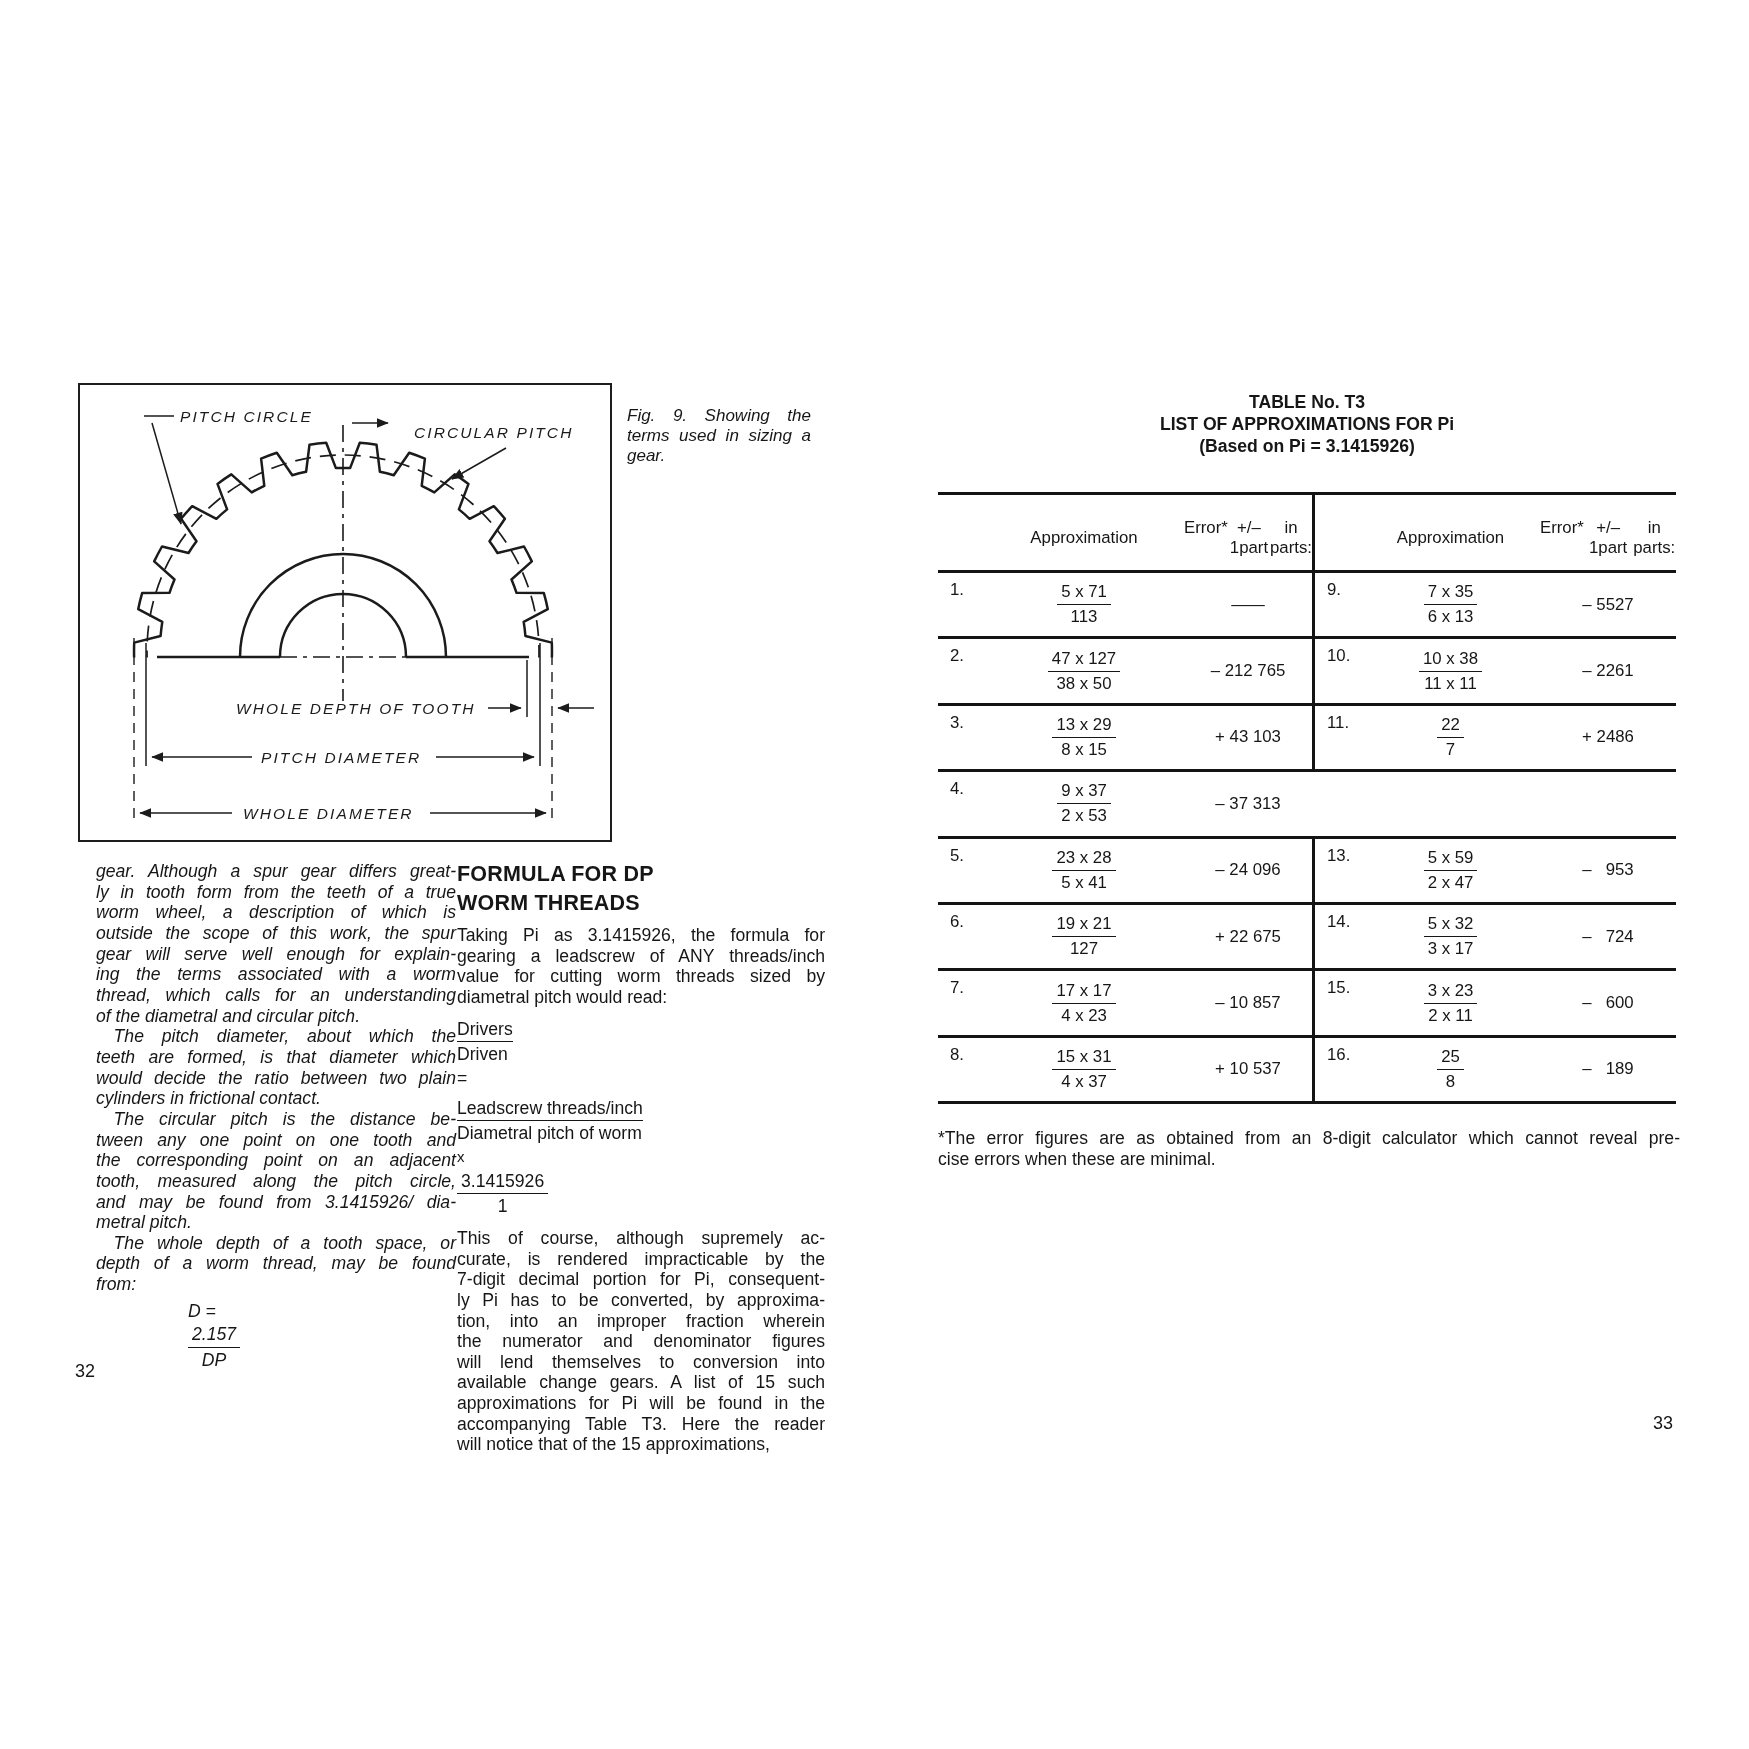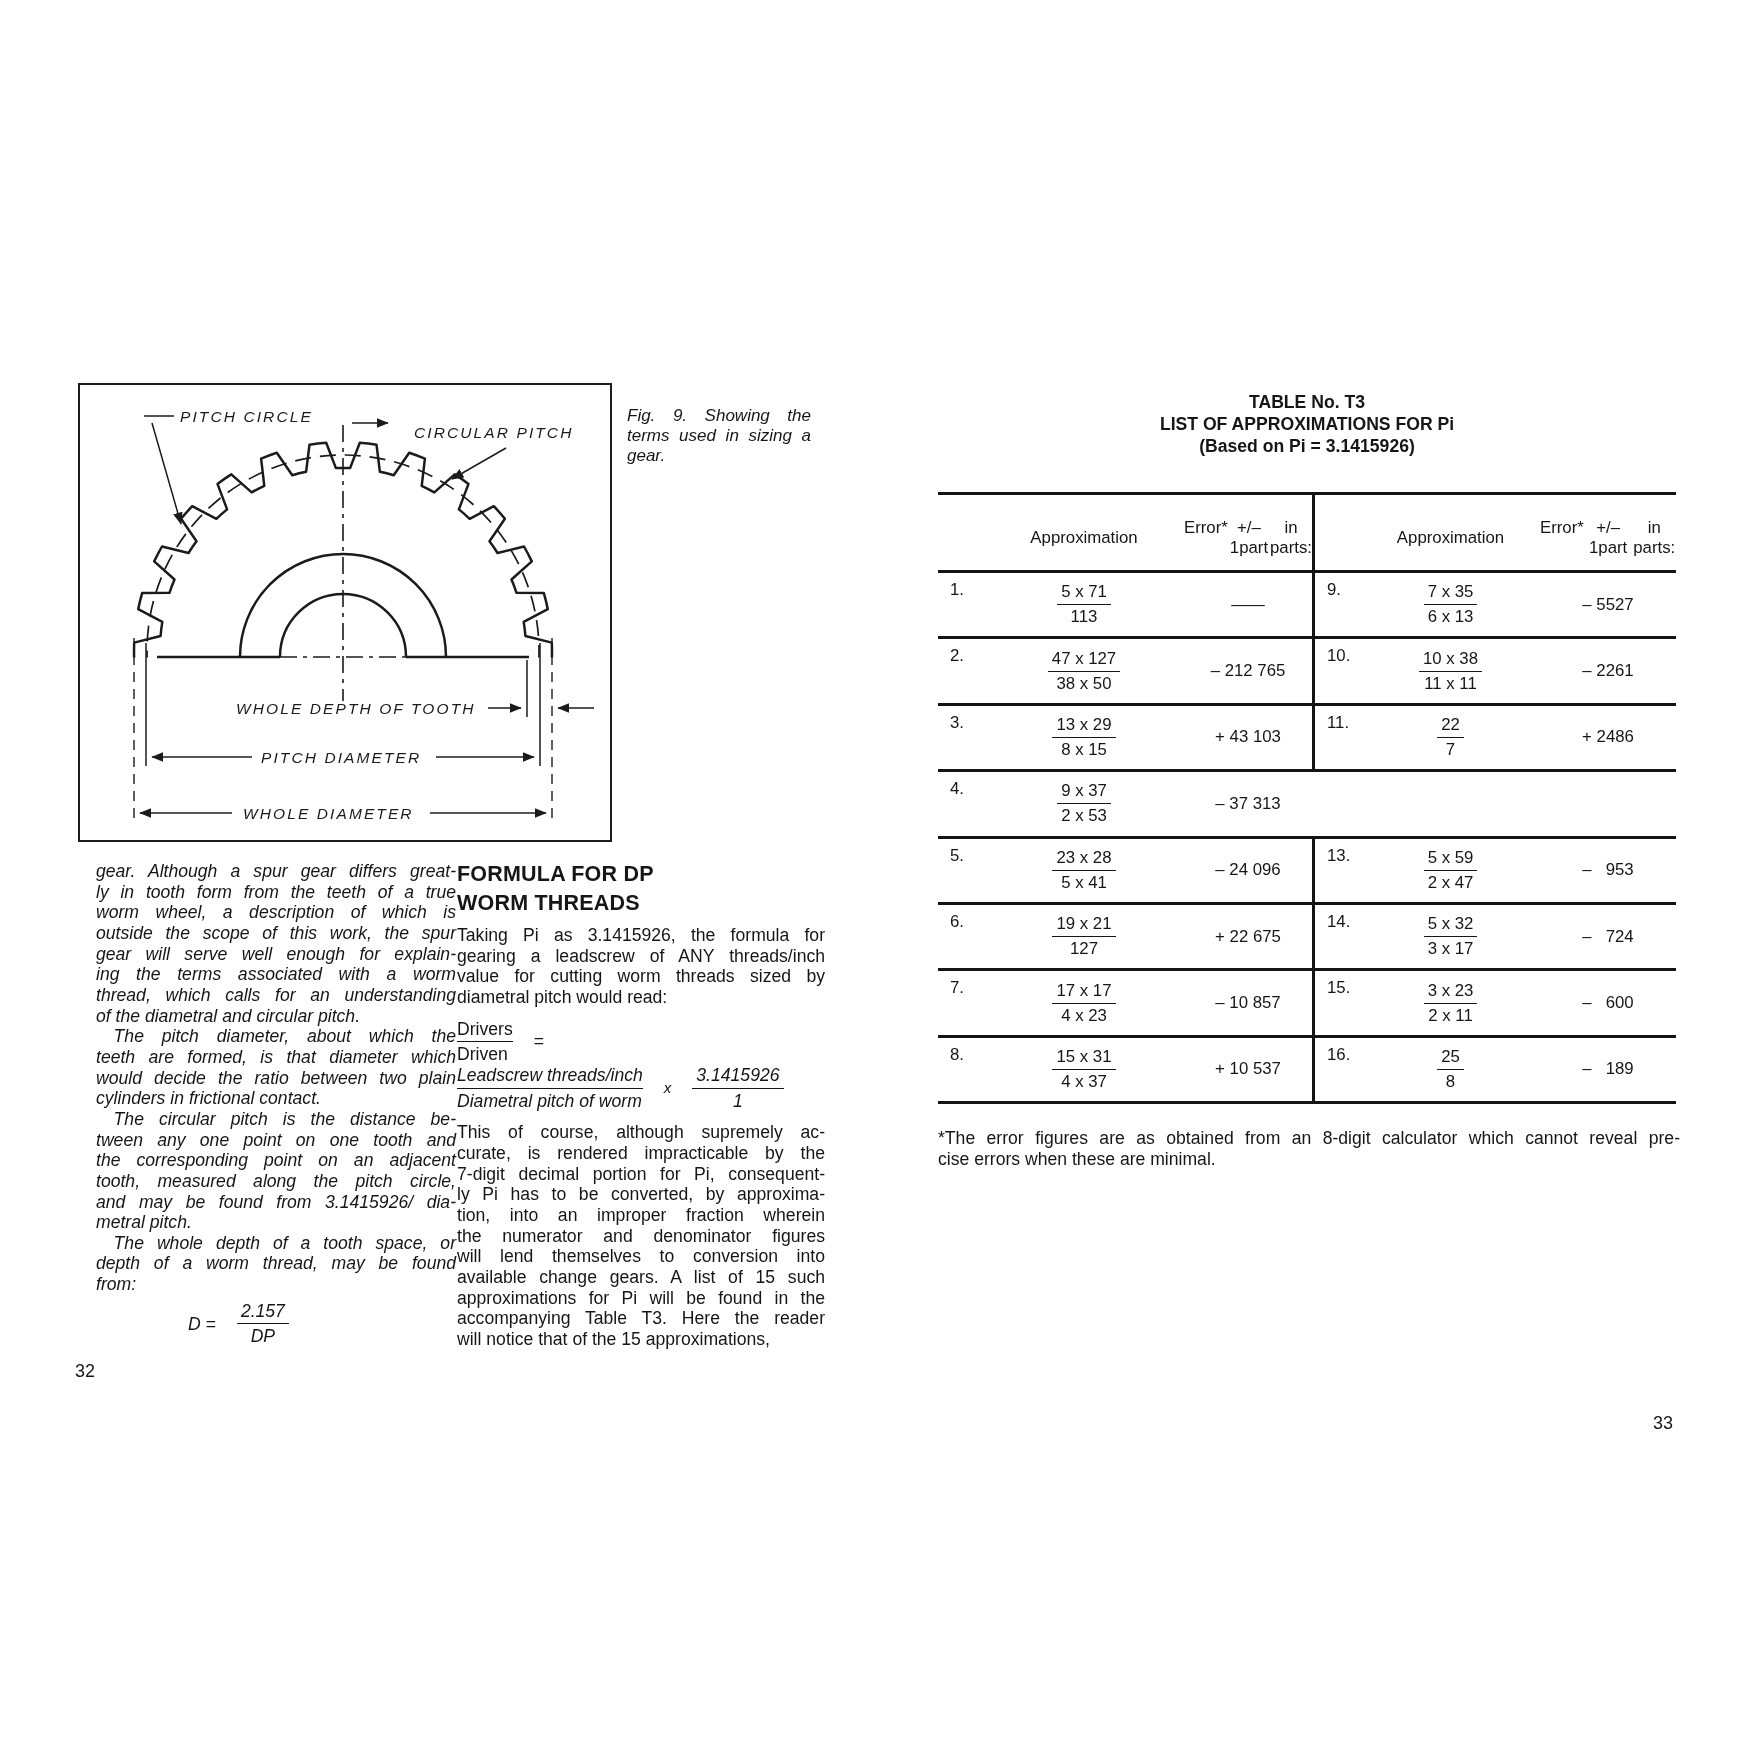--- a/index.html
+++ b/index.html
@@ -12,21 +12,21 @@
   .cline{text-align:center;}
   .hline2{text-align:left;}
   .bodytext{font-size:17.6px;line-height:20.65px;}
   .para{margin:0 0 0 0;}
   
   .frac{display:inline-block;text-align:center;vertical-align:middle;}
   .fnum{display:block;border-bottom:1.7px solid #161616;padding:0 4px 2px 4px;}
   .fden{display:block;padding-top:2px;}
   .frac-left{text-align:left;}
   .frac-left .fnum{padding-left:0;padding-right:0;}
-  .formula-row{display:inline-flex;align-items:center;gap:21px;}
+  .formula-row{display:inline-flex;align-items:flex-start;gap:3px;flex-direction:column;}
   
   .h2head{font-size:21.5px;line-height:28.5px;font-weight:bold;letter-spacing:.2px;}
   
   .figbox{border:2.6px solid #1d1d1d;background:#fff;}
   .figcap{font-size:17px;line-height:19.8px;font-style:italic;}
   
   .ttitle{font-size:17.6px;line-height:22px;font-weight:bold;}
   .apxtable{border-top:3px solid #141414;font-size:16.8px;}
   .thead{display:grid;grid-template-columns:374px 364px;border-bottom:3px solid #141414;height:75px;}
   .thead .thalf{border-left:none;}
@@ -172,21 +172,21 @@
     <div style="margin-top:11px;">
       <span class="formula-row">
         <span class="frac frac-left">
           <span class="fnum">Drivers</span>
           <span class="fden">Driven</span>
         </span>
         <span>=</span>
       </span>
     </div>
 
-    <div style="font-style:italic;">
+    <div style="margin-top:9px;">
       <span class="formula-row">
         <span class="frac frac-left">
           <span class="fnum">Leadscrew threads/inch</span>
           <span class="fden">Diametral pitch of worm</span>
         </span>
         <span style="font-size:15px;">x</span>
         <span class="frac">
           <span class="fnum">3.1415926</span>
           <span class="fden">1</span>
         </span>

